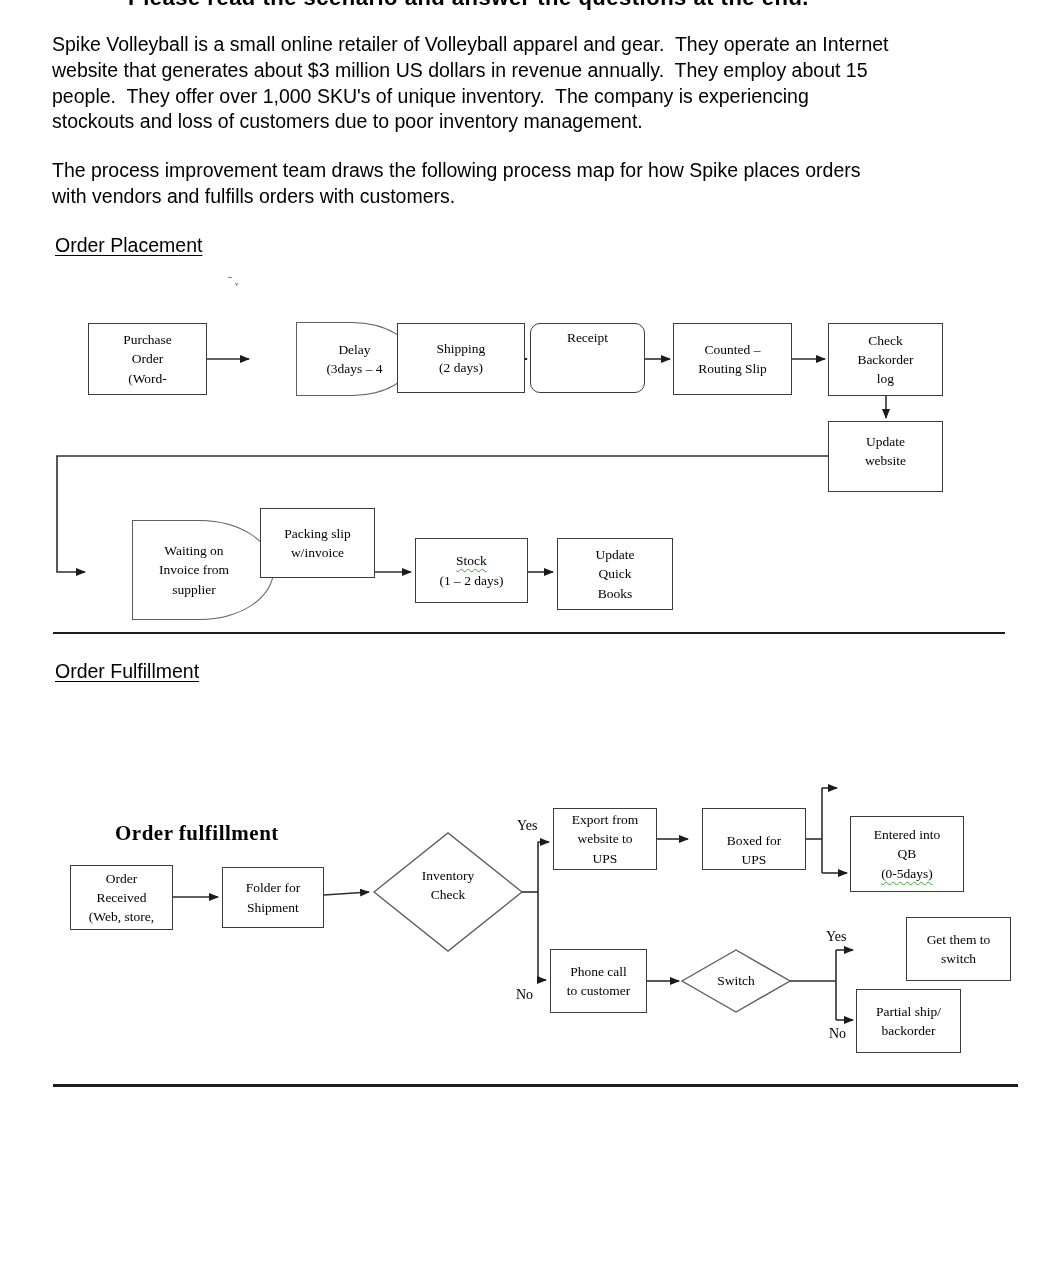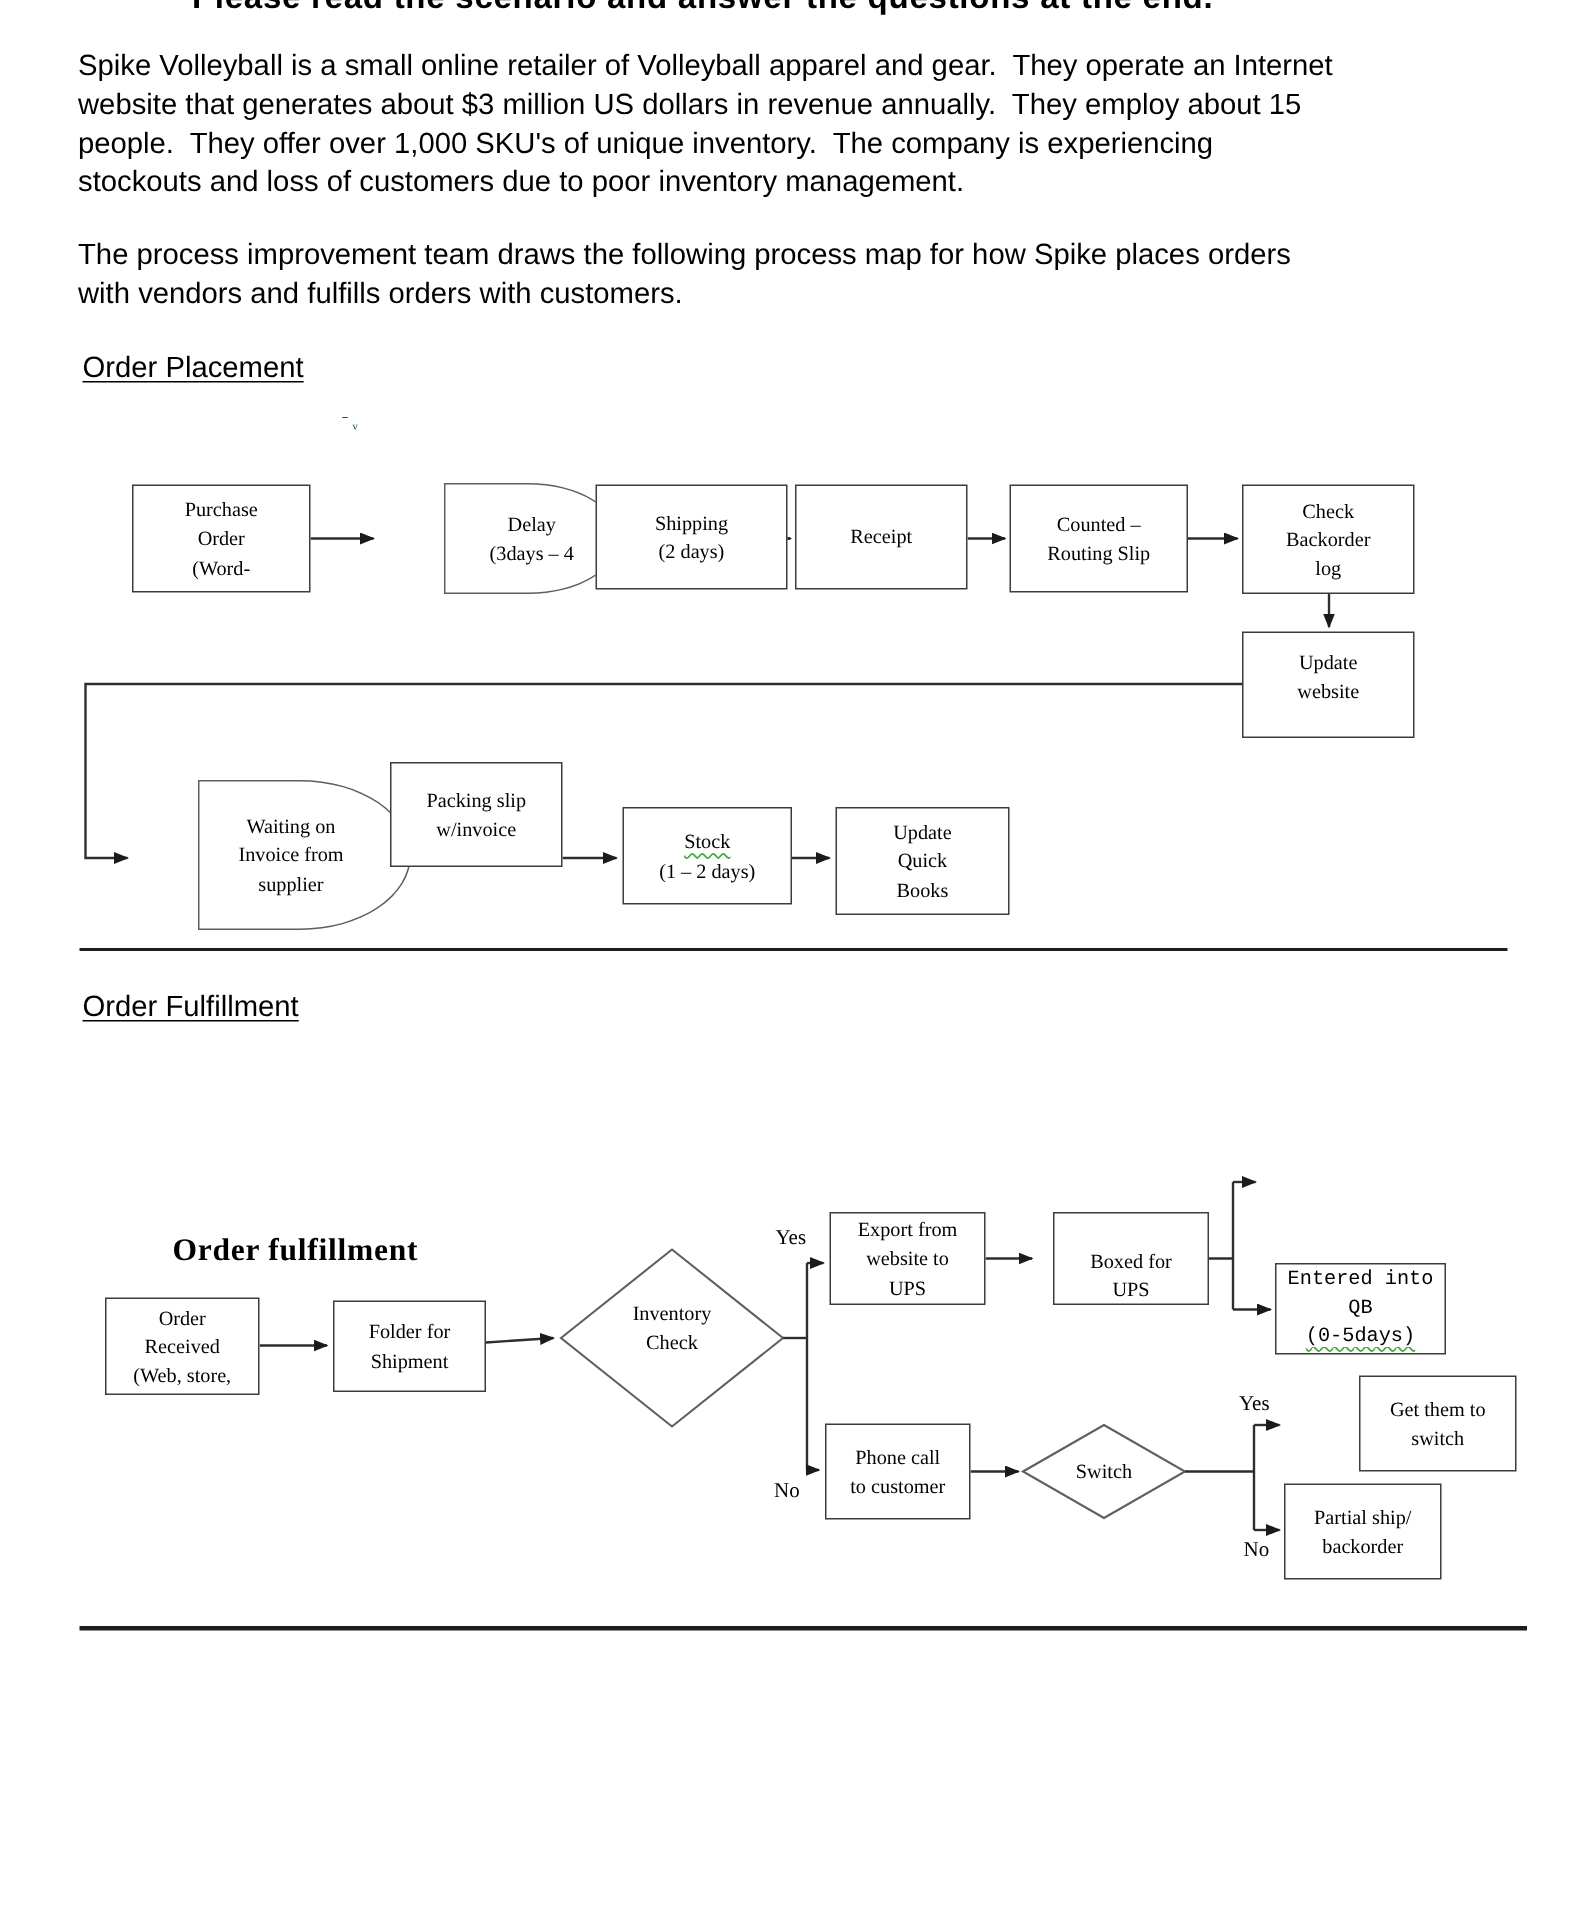--- a/index.html
+++ b/index.html
@@ -86,21 +86,21 @@
 (Word-</span>
     </div>
   <div class="box delay" style="left:252px;top:322px;width:117px;height:74px;">
     <span class="bt">Delay
 (3days – 4</span>
     </div>
   <div class="box" style="left:397px;top:323px;width:128px;height:70px;text-align:center;">
     <span class="bt">Shipping
 (2 days)</span>
     </div>
-  <div class="box" style="left:530px;top:323px;width:115px;height:70px;align-items:flex-start;padding-top:24px;">
+  <div class="box" style="left:530px;top:323px;width:115px;height:70px;align-items:flex-start;padding-top:4px;border-radius:10px;">
     <span class="bt">Receipt</span>
     </div>
   <div class="box" style="left:673px;top:323px;width:119px;height:72px;">
     <span class="bt">Counted –
 Routing Slip</span>
     </div>
   <div class="box" style="left:828px;top:323px;width:115px;height:73px;">
     <span class="bt">Check
 Backorder
 log</span>
@@ -152,21 +152,21 @@
     <span class="bt">Export from
 website to
 UPS</span>
     </div>
   <div class="box" style="left:702px;top:808px;width:104px;height:62px;align-items:flex-start;padding-top:22px;">
     <span class="bt">Boxed for
 UPS</span>
     </div>
 
 
-  <div class="box" style="left:850px;top:842px;width:114px;height:61px;font-family:Liberation Mono, monospace;">
+  <div class="box" style="left:850px;top:816px;width:114px;height:76px;">
     <span class="bt"><span class="blk">Entered into</span><span class="blk">QB</span><span class="blk wavy">(0-5days)</span></span>
     </div>
 
   <div class="box" style="left:550px;top:949px;width:97px;height:64px;">
     <span class="bt">Phone call
 to customer</span>
     </div>
   <div class="dtext" style="left:686px;top:966px;width:100px;height:30px;">Switch</div>
 
   <div class="lbl" style="left:826px;top:929px;">Yes</div>

